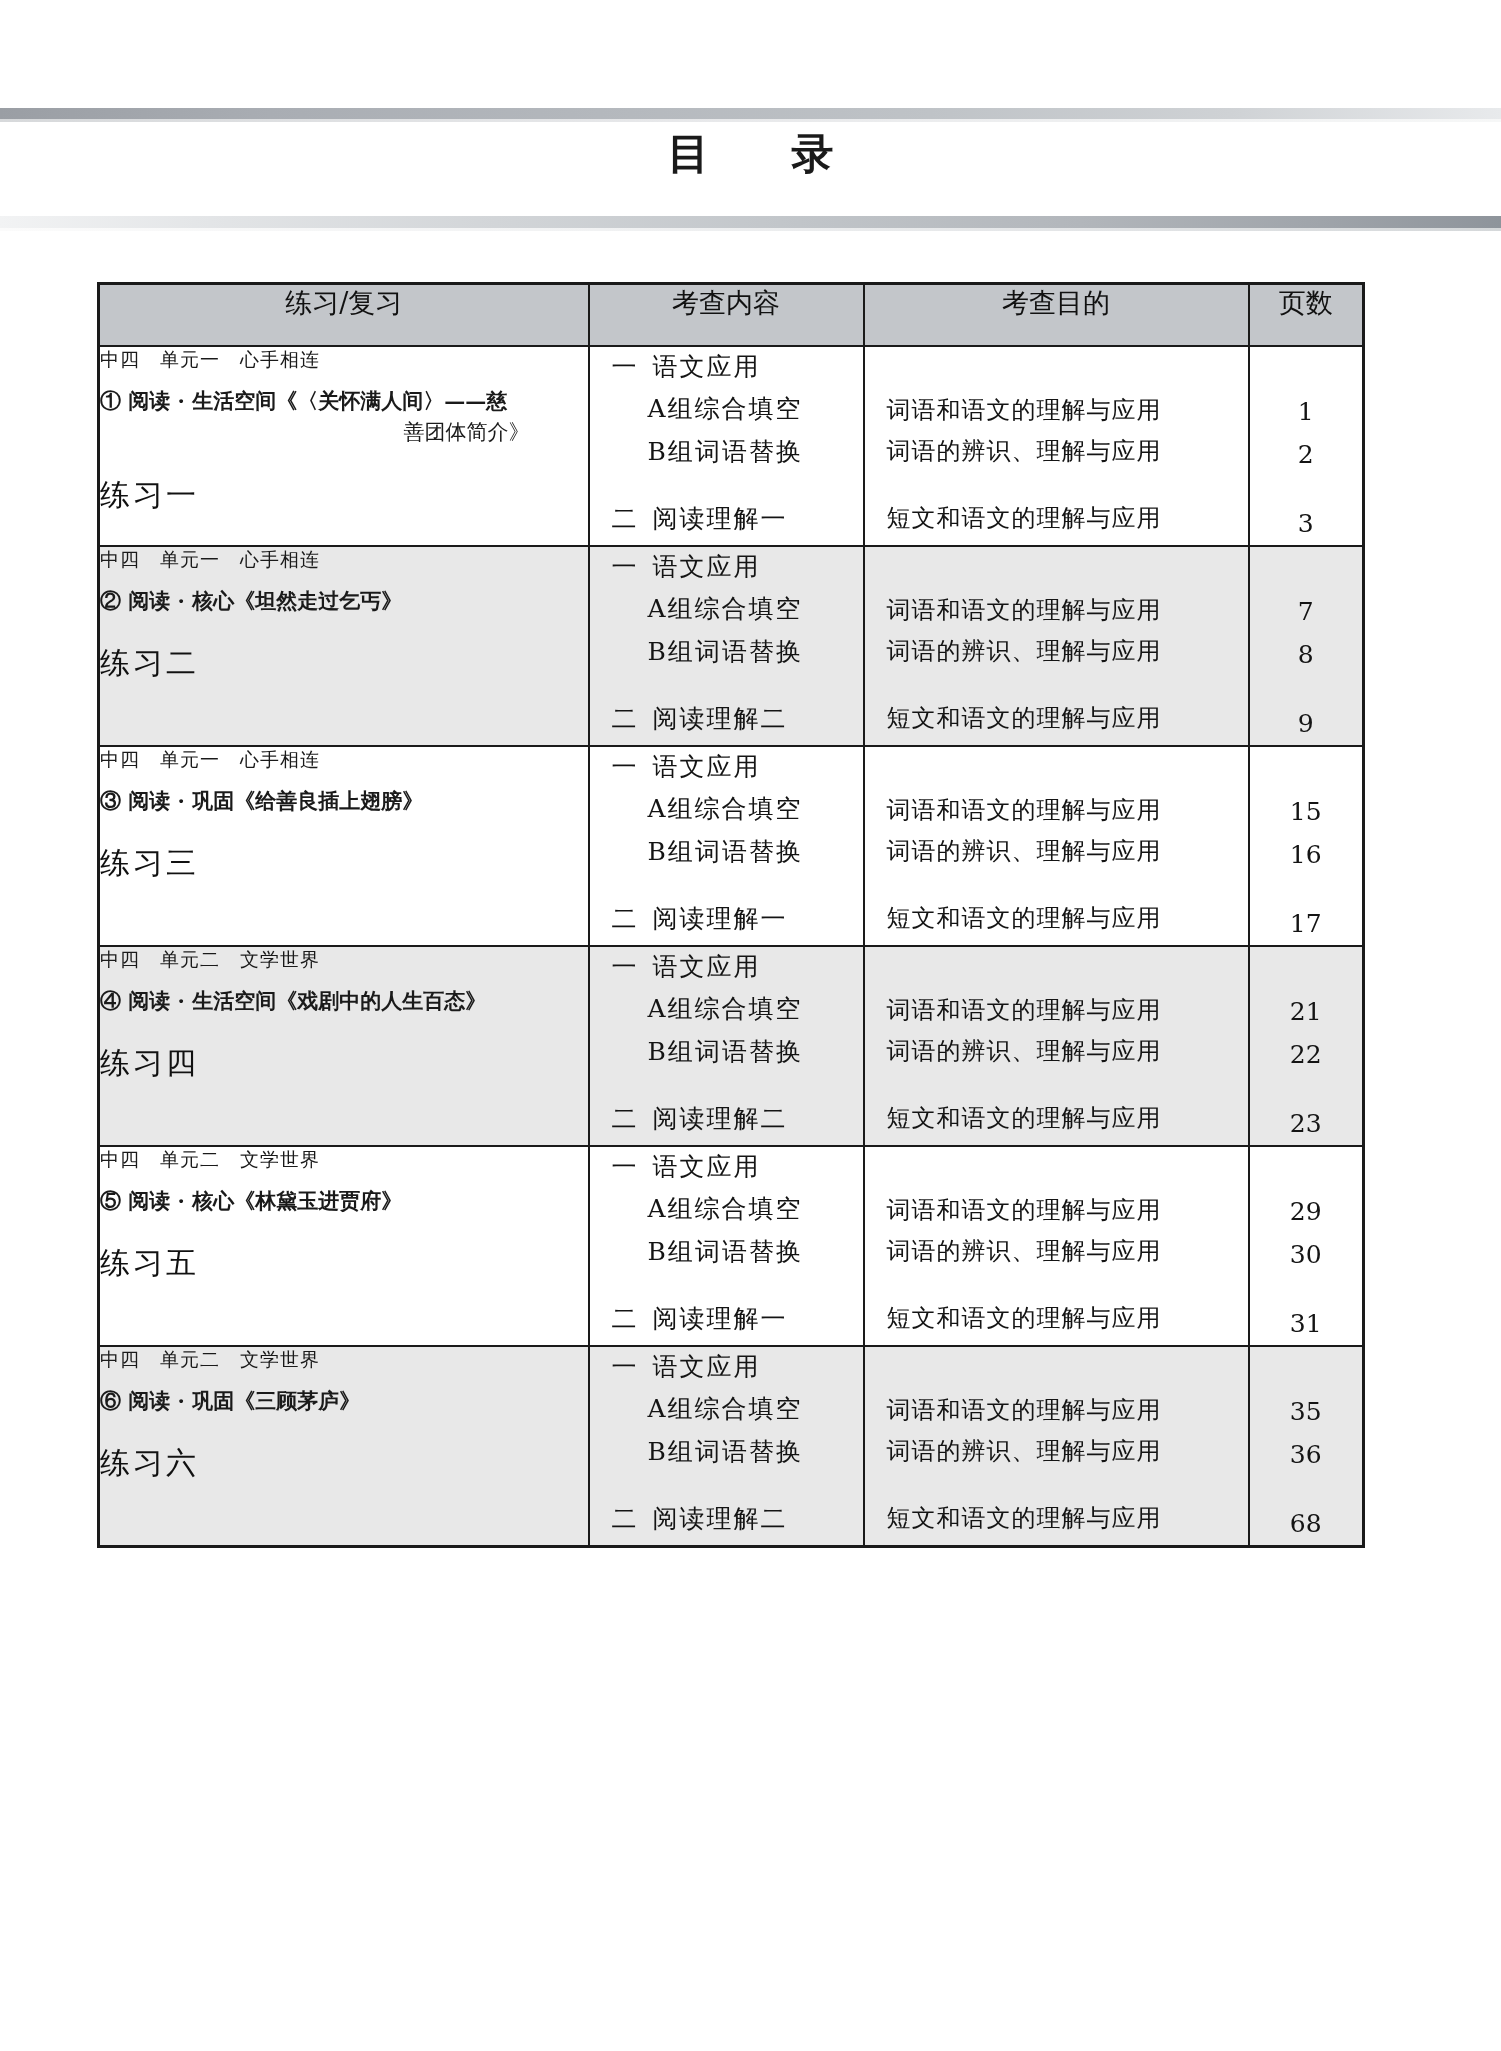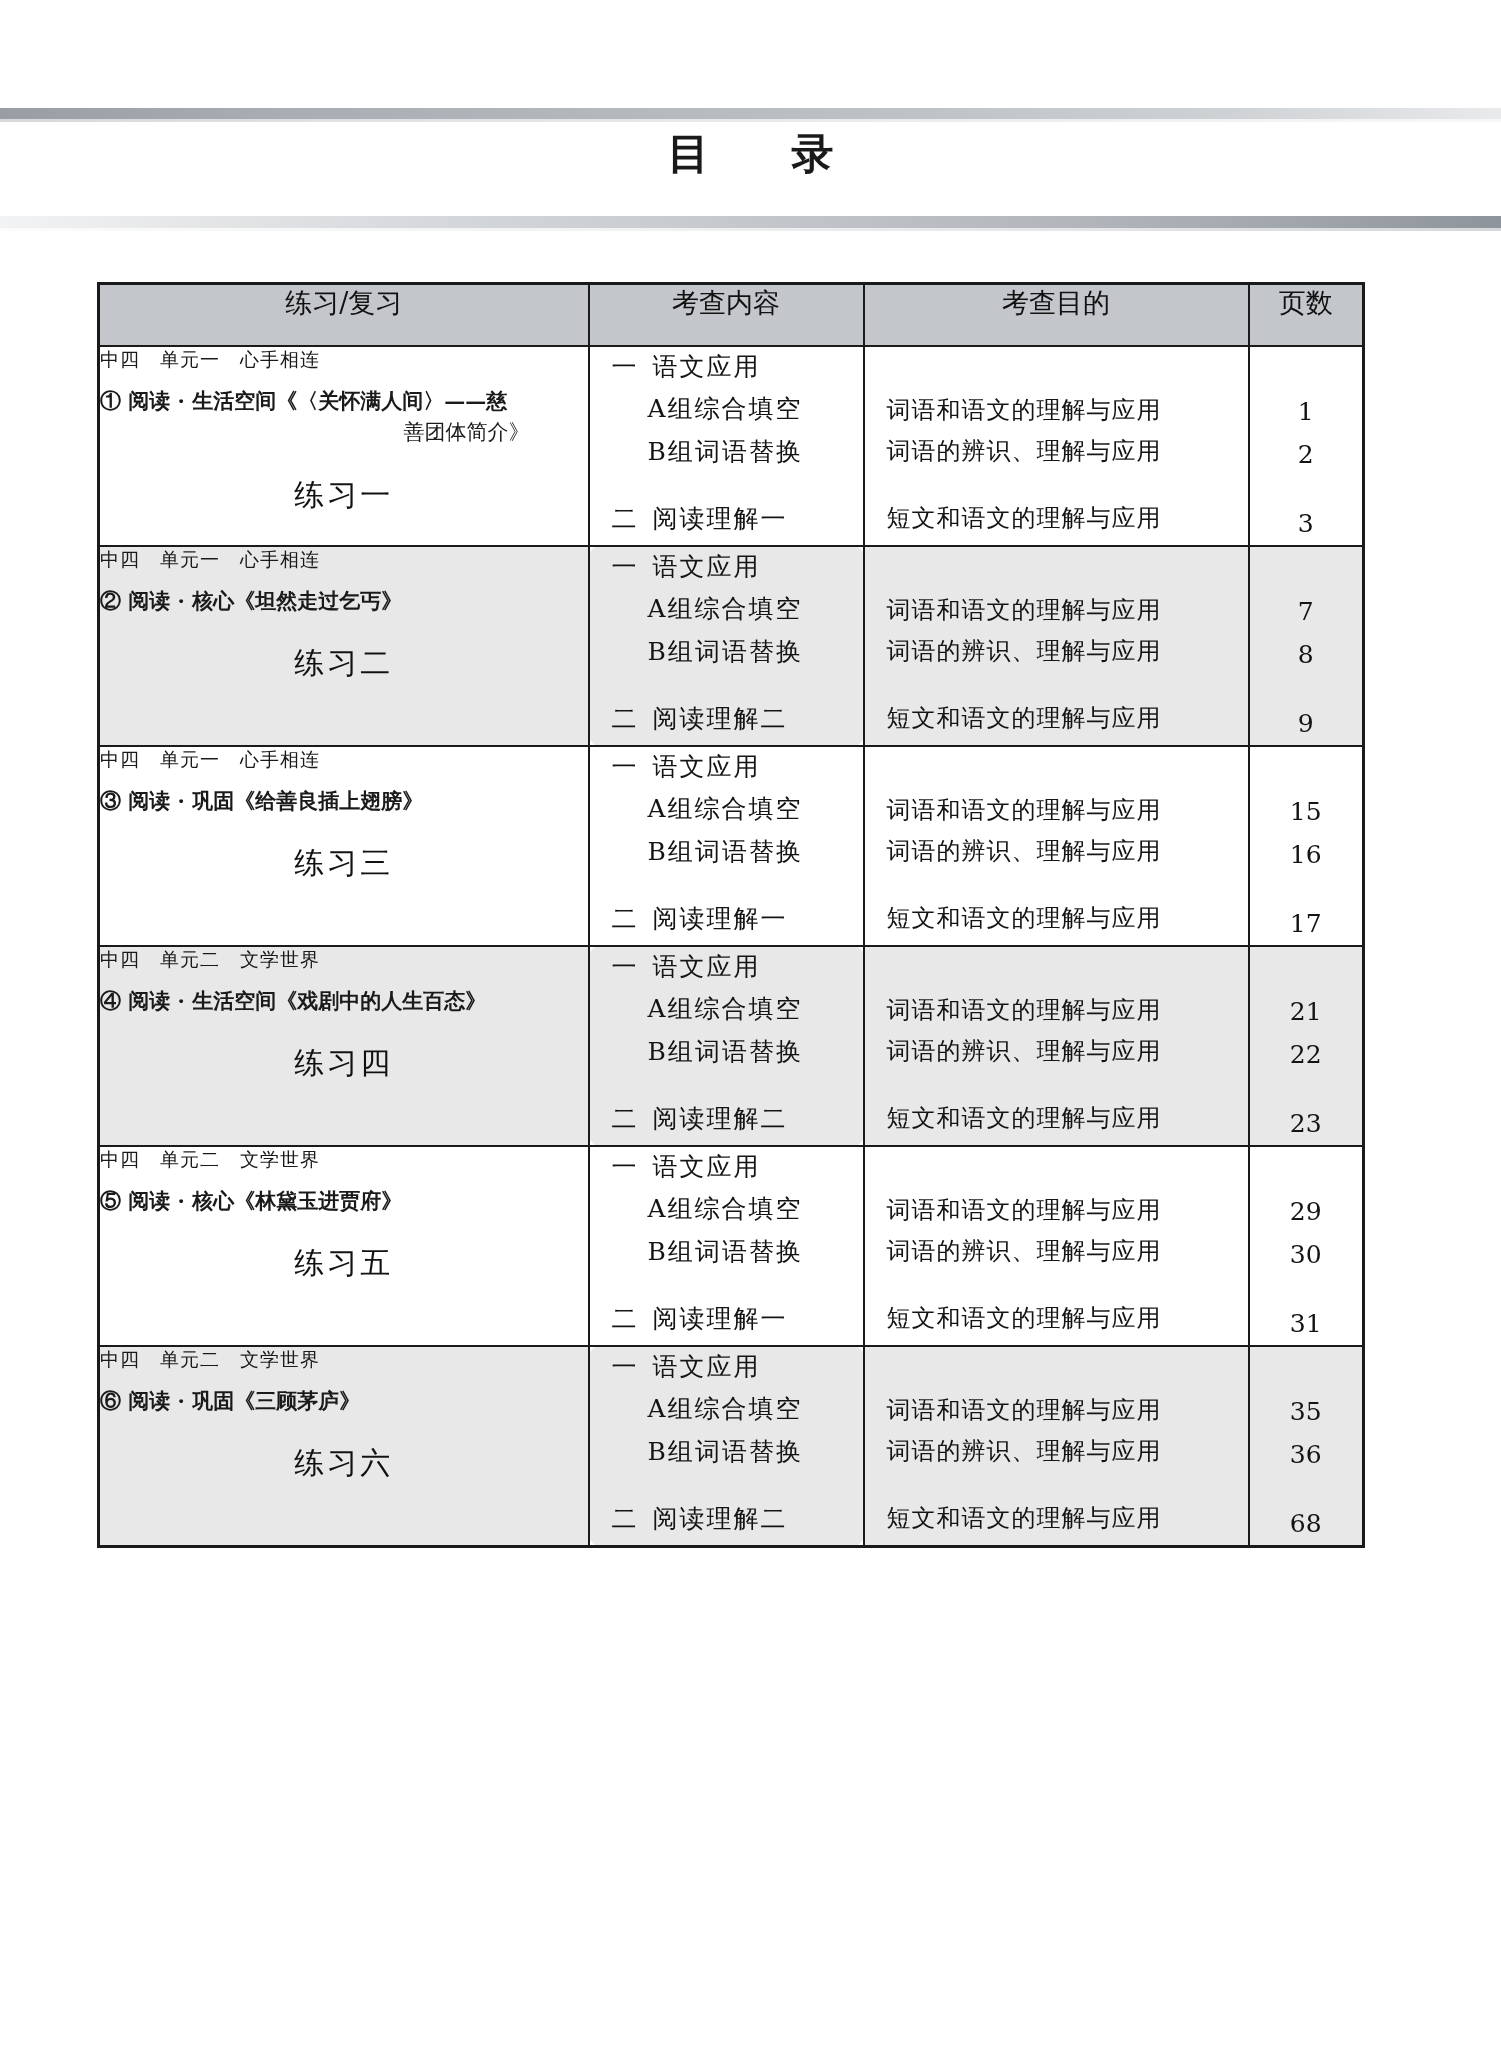--- a/index.html
+++ b/index.html
@@ -135,33 +135,31 @@
   .ex-title .lead {
     font-weight: bold;
   }
   .ex-title .wrap2 {
     display: block;
     text-align: right;
     padding-right: 58px;
   }
   .ex-label {
     margin-top: 26px;
-    text-align: center;
     font-size: 30px;
     letter-spacing: 3px;
     color: #111111;
   }
 
   
   .cell-content {
     padding: 26px 0 0 0;
     font-family: "DejaVu Serif", "Liberation Serif", serif;
     font-size: 25px;
     color: #141414;
-    border-radius: 11px;
   }
   .cc-head {
     padding-left: 22px;
     letter-spacing: 2px;
     line-height: 1.6;
   }
   .cc-head .num { margin-right: 14px; }
   .cc-sub {
     padding-left: 58px;
     letter-spacing: 2px;

